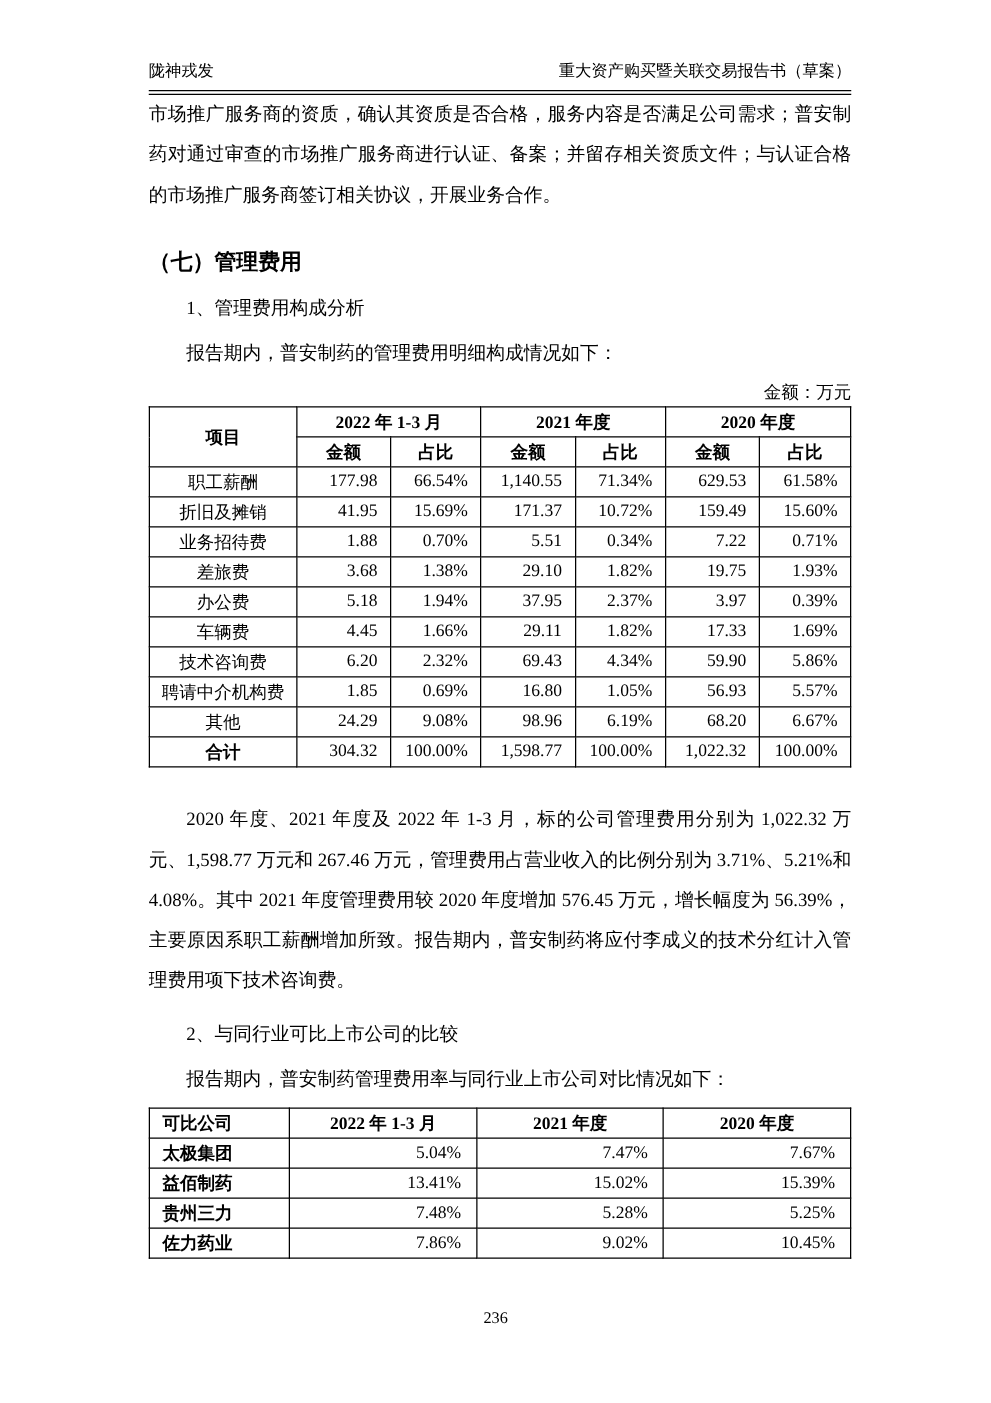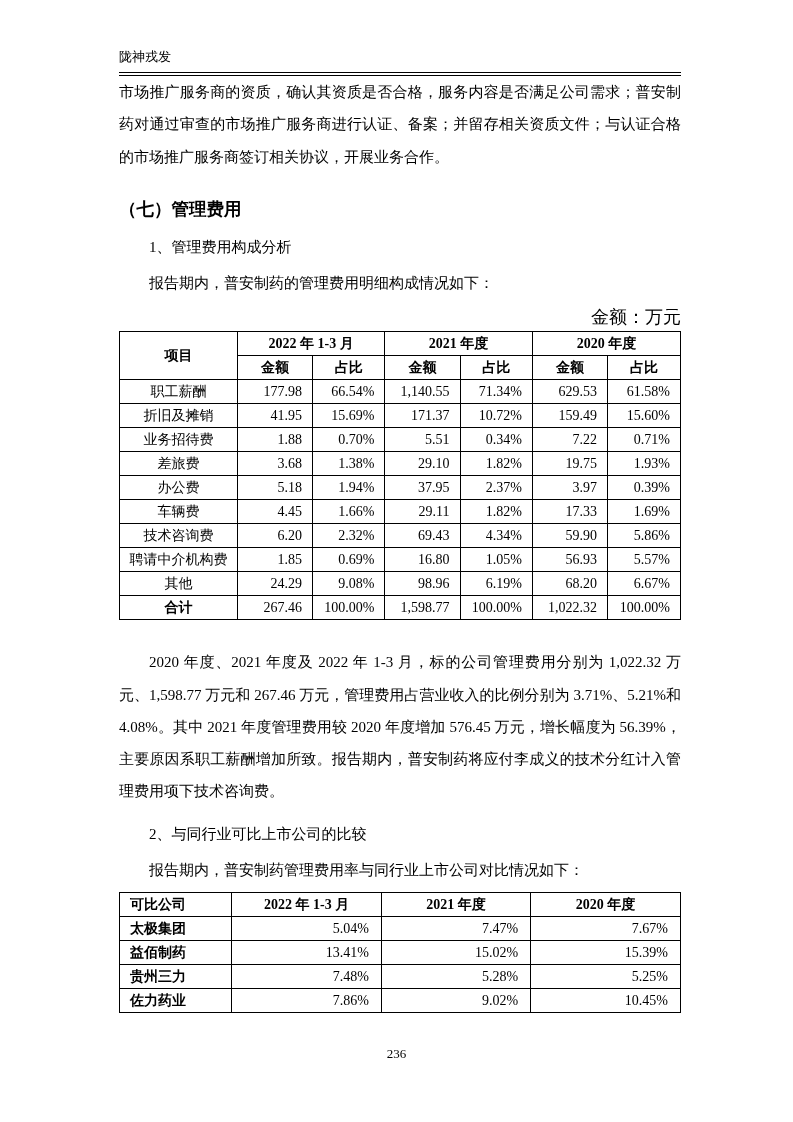--- a/index.html
+++ b/index.html
@@ -30,21 +30,21 @@
   .indent { text-indent:2em; }
   .intro { }
   .section-heading {
     font-family:Liberation Sans, sans-serif;
     font-size:17.5px; font-weight:bold;
     margin:24px 0 6px;
   }
   .sub-title { margin-top:10px; }
   .lead { margin-top:4px; }
   .unit-note {
-    font-size:18px; text-align:right;
+    font-size:14px; text-align:right;
     margin:6px 0 2px;
   }
   table {
     width:100%;
     border-collapse:collapse;
     table-layout:fixed;
     font-size:14px;
   }
   th, td {
     border:1px solid #000;
@@ -66,20 +66,21 @@
     text-align:center; font-size:13px;
   }
 </style>
 </head>
 <body>
 
 <div class="page">
 
   <header class="page-header">
     <span class="ph-left">陇神戎发</span>
+    <span class="ph-right">重大资产购买暨关联交易报告书（草案）</span>
   </header>
 
   <p class="body-text intro">市场推广服务商的资质，确认其资质是否合格，服务内容是否满足公司需求；普安制药对通过审查的市场推广服务商进行认证、备案；并留存相关资质文件；与认证合格的市场推广服务商签订相关协议，开展业务合作。</p>
 
   <h2 class="section-heading">（七）管理费用</h2>
 
   <p class="body-text indent sub-title">1、管理费用构成分析</p>
 
   <p class="body-text indent lead">报告期内，普安制药的管理费用明细构成情况如下：</p>
 
@@ -188,21 +189,21 @@
           <td>其他</td>
           <td>24.29</td>
           <td>9.08%</td>
           <td>98.96</td>
           <td>6.19%</td>
           <td>68.20</td>
           <td>6.67%</td>
         </tr>
         <tr>
           <td>合计</td>
-          <td>267.46</td>
+          <td>304.32</td>
           <td>100.00%</td>
           <td>1,598.77</td>
           <td>100.00%</td>
           <td>1,022.32</td>
           <td>100.00%</td>
         </tr>
       </tbody>
   </table>
 
   <p class="body-text indent analysis">2020 年度、2021 年度及 2022 年 1-3 月，标的公司管理费用分别为 1,022.32 万元、1,598.77 万元和 267.46 万元，管理费用占营业收入的比例分别为 3.71%、5.21%和 4.08%。其中 2021 年度管理费用较 2020 年度增加 576.45 万元，增长幅度为 56.39%，主要原因系职工薪酬增加所致。报告期内，普安制药将应付李成义的技术分红计入管理费用项下技术咨询费。</p>

